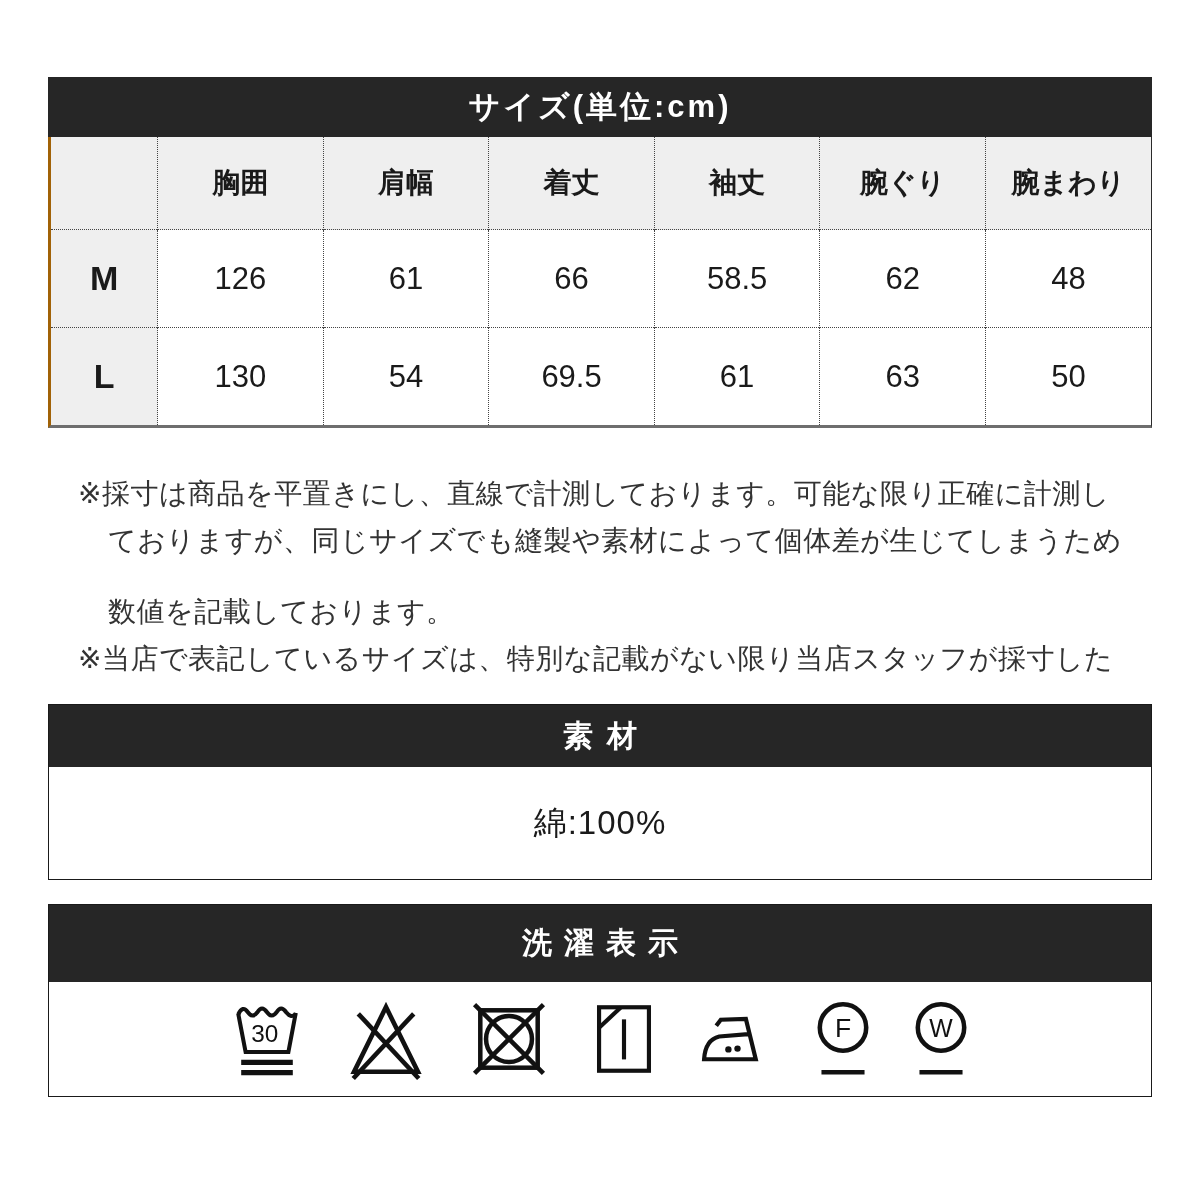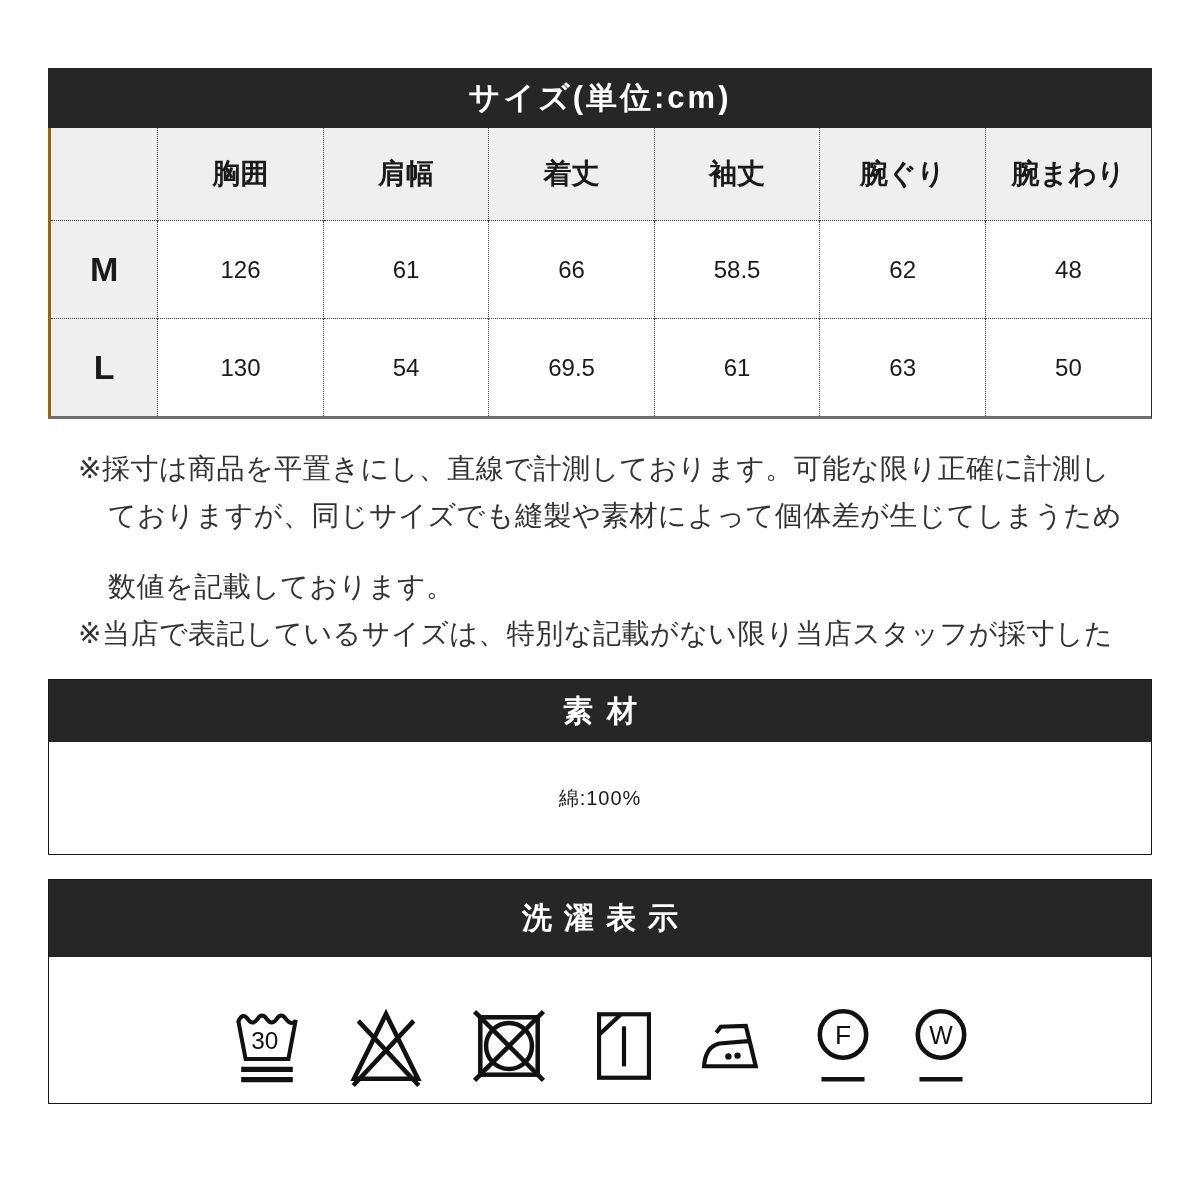--- a/index.html
+++ b/index.html
@@ -13,57 +13,57 @@
   
   .bar{
     background:#262626;color:#ffffff;text-align:center;
     font-weight:bold;display:flex;align-items:center;justify-content:center;
   }
   .size-bar{height:60px;font-size:31px;letter-spacing:3px;}
   .mat-bar{height:62px;font-size:30px;letter-spacing:14px;text-indent:14px;}
   .wash-bar{height:77px;font-size:30px;letter-spacing:12px;text-indent:12px;}
 
   
-  .size-section{padding-top:36px;margin-top:32px;}
+  .size-section{padding-top:77px;}
   .tbl-border{
     border-left:3px solid #a16207;border-right:1px solid #2a2a2a;
     border-bottom:3px solid #6e6e6e;
   }
   table{width:100%;border-collapse:collapse;table-layout:fixed;}
   col.c0{width:9.7%;}
   col.c{width:15.05%;}
   td{
     text-align:center;vertical-align:middle;background:#ffffff;
-    font-size:24px;border-left:1px dotted #444;
+    font-size:31px;border-left:1px dotted #444;
   }
   td:first-child{border-left:none;}
   tr + tr td{border-top:1px dotted #444;}
   tr.thead td{height:90px;background:#efefef;font-weight:bold;font-size:28px;}
   tr.datarow td{height:95px;}
   td.szcol{background:#efefef;font-weight:bold;font-size:34px;}
 
   
-  .notes{padding:26px 0 0 30px;font-size:28px;line-height:47px;color:#333;}
+  .notes{padding:42px 0 0 30px;font-size:28px;line-height:47px;color:#333;}
   .note{letter-spacing:0.5px;}
   .note + .note{margin-top:24px;}
   .note-line.cont{padding-left:30px;}
 
   
   .material-section{margin-top:22px;border-radius:26px;}
   .boxed{border:1px solid #1a1a1a;}
   .material-value{
     height:112px;display:flex;align-items:center;justify-content:center;
-    font-size:20px;letter-spacing:1px;background:#fff;
+    font-size:33px;letter-spacing:1px;background:#fff;
   }
 
   
   .laundry-section{margin-top:24px;}
   .symbols{
     height:114px;display:flex;align-items:center;justify-content:center;
-    gap:40px;background:#fff;margin-top:32px;
+    gap:40px;background:#fff;
   }
   .symbols svg{display:block;}
   .care-stroke{fill:none;stroke:#111;stroke-width:5.5;}
   .care-stroke-thick{fill:none;stroke:#111;stroke-width:7;}
   .care-text{
     fill:#111;font-family:"Liberation Sans","DejaVu Sans",sans-serif;
     text-anchor:middle;
   }
 </style>
 </head>

